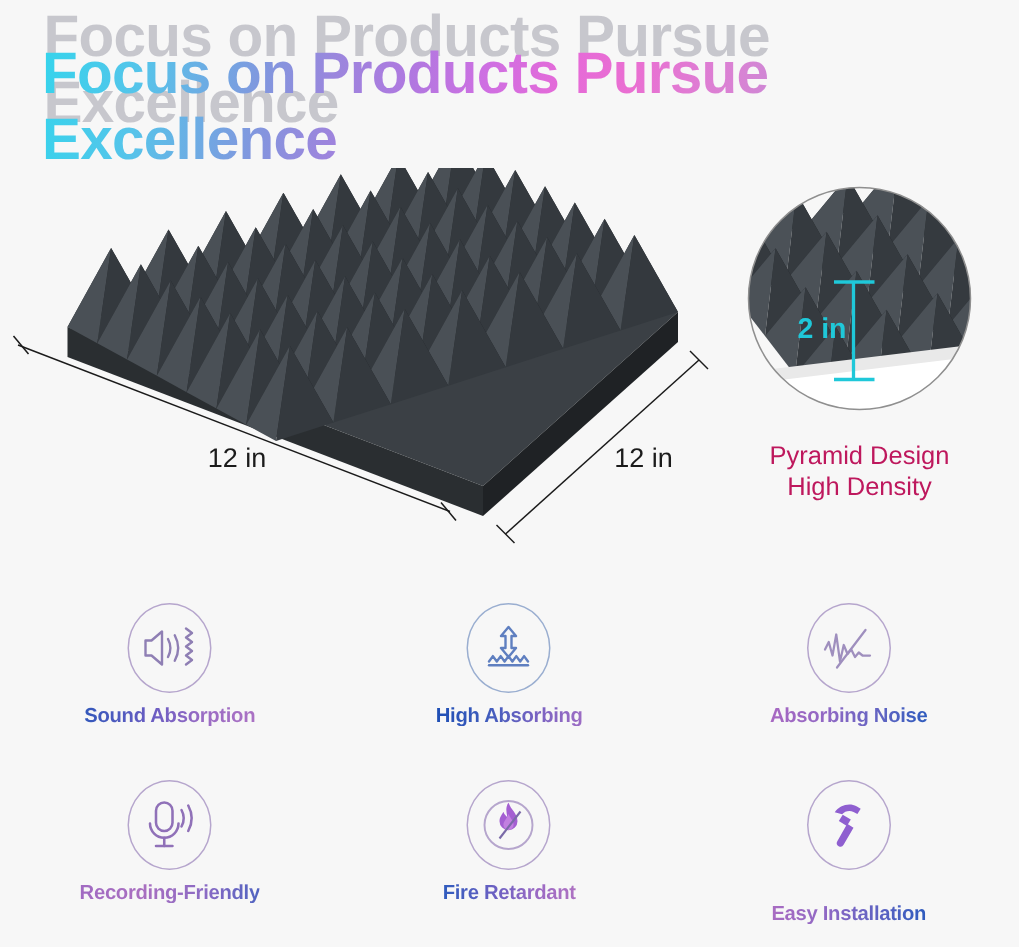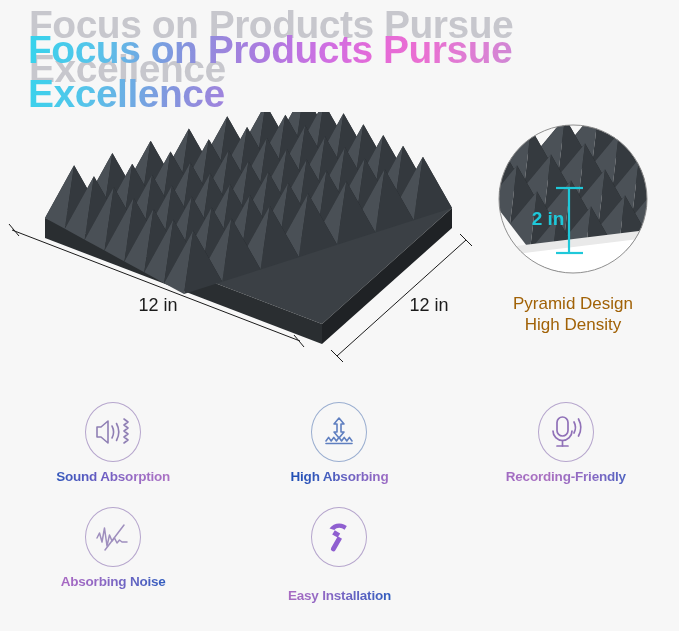--- a/index.html
+++ b/index.html
@@ -72,35 +72,35 @@
 
   
   #inset-caption {
     position: absolute;
     left: 466px;
     top: 293px;
     width: 214px;
     text-align: center;
     font-size: 17px;
     line-height: 21px;
-    color: #a16207;
+    color: #be185d;
     font-family: "Liberation Sans", sans-serif;
   }
 
   
   #features {
     position: absolute;
     left: 0;
     top: 402px;
     width: 679px;
     height: 205px;
     display: grid;
     grid-template-columns: repeat(3, 1fr);
     grid-template-rows: repeat(2, 96px);
-    row-gap: 9px;
+    row-gap: 22px;
   }
   .feature {
     display: flex;
     flex-direction: column;
     align-items: center;
     justify-content: flex-start;
   }
   .feature-badge {
     width: 56px;
     height: 60px;
@@ -520,46 +520,57 @@
           <path d="M6 26 l2.6 -3.6 2.6 3.6 2.6 -3.6 2.6 3.6 2.6 -3.6 2.6 3.6 2.6 -3.6 2.6 3.6 2.6 -3.6 2.6 3.6"></path>
           <line x1="6" y1="28.5" x2="32" y2="28.5"></line>
         </g>
       </svg>
     </div>
     <div class="feature-label lbl-high-resilience">High Absorbing</div>
   </div>
 
   <div class="feature">
     <div class="feature-badge">
+      <svg width="40" height="32" viewBox="0 0 40 32">
+        <g fill="none" stroke="#9f8fbe" stroke-width="1.5" stroke-linejoin="round" stroke-linecap="round">
+          <path d="M4 17 l2.5 -5 2.5 9 2.5 -14 2.5 18 2.5 -11 2.5 6 2.5 -3 2.5 5 2.5 -3 2.5 2 H34"></path>
+          <line x1="31" y1="4" x2="12" y2="29"></line>
+        </g>
+      </svg>
+    </div>
+    <div class="feature-label lbl-absorbing-noise">Absorbing Noise</div>
+  </div>
+
+  <div class="feature">
+    <div class="feature-badge">
       <svg width="38" height="36" viewBox="0 0 38 36">
         <g fill="none" stroke="#9071b8" stroke-width="1.7" stroke-linejoin="round" stroke-linecap="round">
           <rect x="10" y="3" width="11" height="19" rx="5.5"></rect>
           <path d="M6 17 a9.5 9.5 0 0 0 19 0"></path>
           <line x1="15.5" y1="26.5" x2="15.5" y2="32"></line>
           <line x1="10" y1="32" x2="21" y2="32"></line>
           <path d="M27 8 q3 5.5 0 11"></path>
           <path d="M31.5 5 q4.6 8.5 0 17"></path>
         </g>
       </svg>
     </div>
     <div class="feature-label lbl-recording-friendly">Recording-Friendly</div>
   </div>
 
   <div class="feature">
     <div class="feature-badge">
-      <svg width="40" height="32" viewBox="0 0 40 32">
-        <g fill="none" stroke="#9f8fbe" stroke-width="1.5" stroke-linejoin="round" stroke-linecap="round">
-          <path d="M4 17 l2.5 -5 2.5 9 2.5 -14 2.5 18 2.5 -11 2.5 6 2.5 -3 2.5 5 2.5 -3 2.5 2 H34"></path>
-          <line x1="31" y1="4" x2="12" y2="29"></line>
-        </g>
+      <svg width="44" height="44" viewBox="0 0 44 44">
+        <circle cx="22" cy="22" r="16" fill="none" stroke="#b6a6cd" stroke-width="1.3"></circle>
+        <path d="M22 7 c1.5 5 6 7 6 12.5 a6 6 0 0 1 -12 0 c0 -3 1.8 -4.5 2.6 -6.4 c0.6 2 1.8 2.8 2.6 3.6 c-0.6 -3.4 -1.4 -6.4 0.8 -9.7 z" fill="#a45fd2"></path>
+        <path d="M22 14.5 c1 3 3.4 4.2 3.4 7.4 a3.4 3.4 0 0 1 -6.8 0 c0 -2.4 2.2 -3.6 3.4 -7.4 z" fill="#c27fe0"></path>
+        <line x1="30" y1="13" x2="16" y2="31" stroke="#7a6aa8" stroke-width="1.4"></line>
       </svg>
     </div>
-    <div class="feature-label lbl-absorbing-noise">Absorbing Noise</div>
+    <div class="feature-label lbl-fire-retardant">Fire Retardant</div>
   </div>
-
 
   <div class="feature">
     <div class="feature-badge">
       <svg width="36" height="36" viewBox="0 0 36 36">
         <g fill="#8f5fd0">
           <path d="M8.5 9.5 c3 -4.5 9.5 -6.5 14.5 -4 l2.8 1.6 -2.2 3.6 -2.6 -1.4 c-2.6 -1.2 -5.8 -0.6 -7.6 1.6 z"></path>
           <path d="M13.8 11.2 l5.4 3.2 -2.6 4.2 -5.4 -3.2 z"></path>
           <path d="M16.8 17.2 l4.2 2.6 -6.6 11.4 a2.4 2.4 0 0 1 -4.2 -2.4 z"></path>
         </g>
       </svg>

